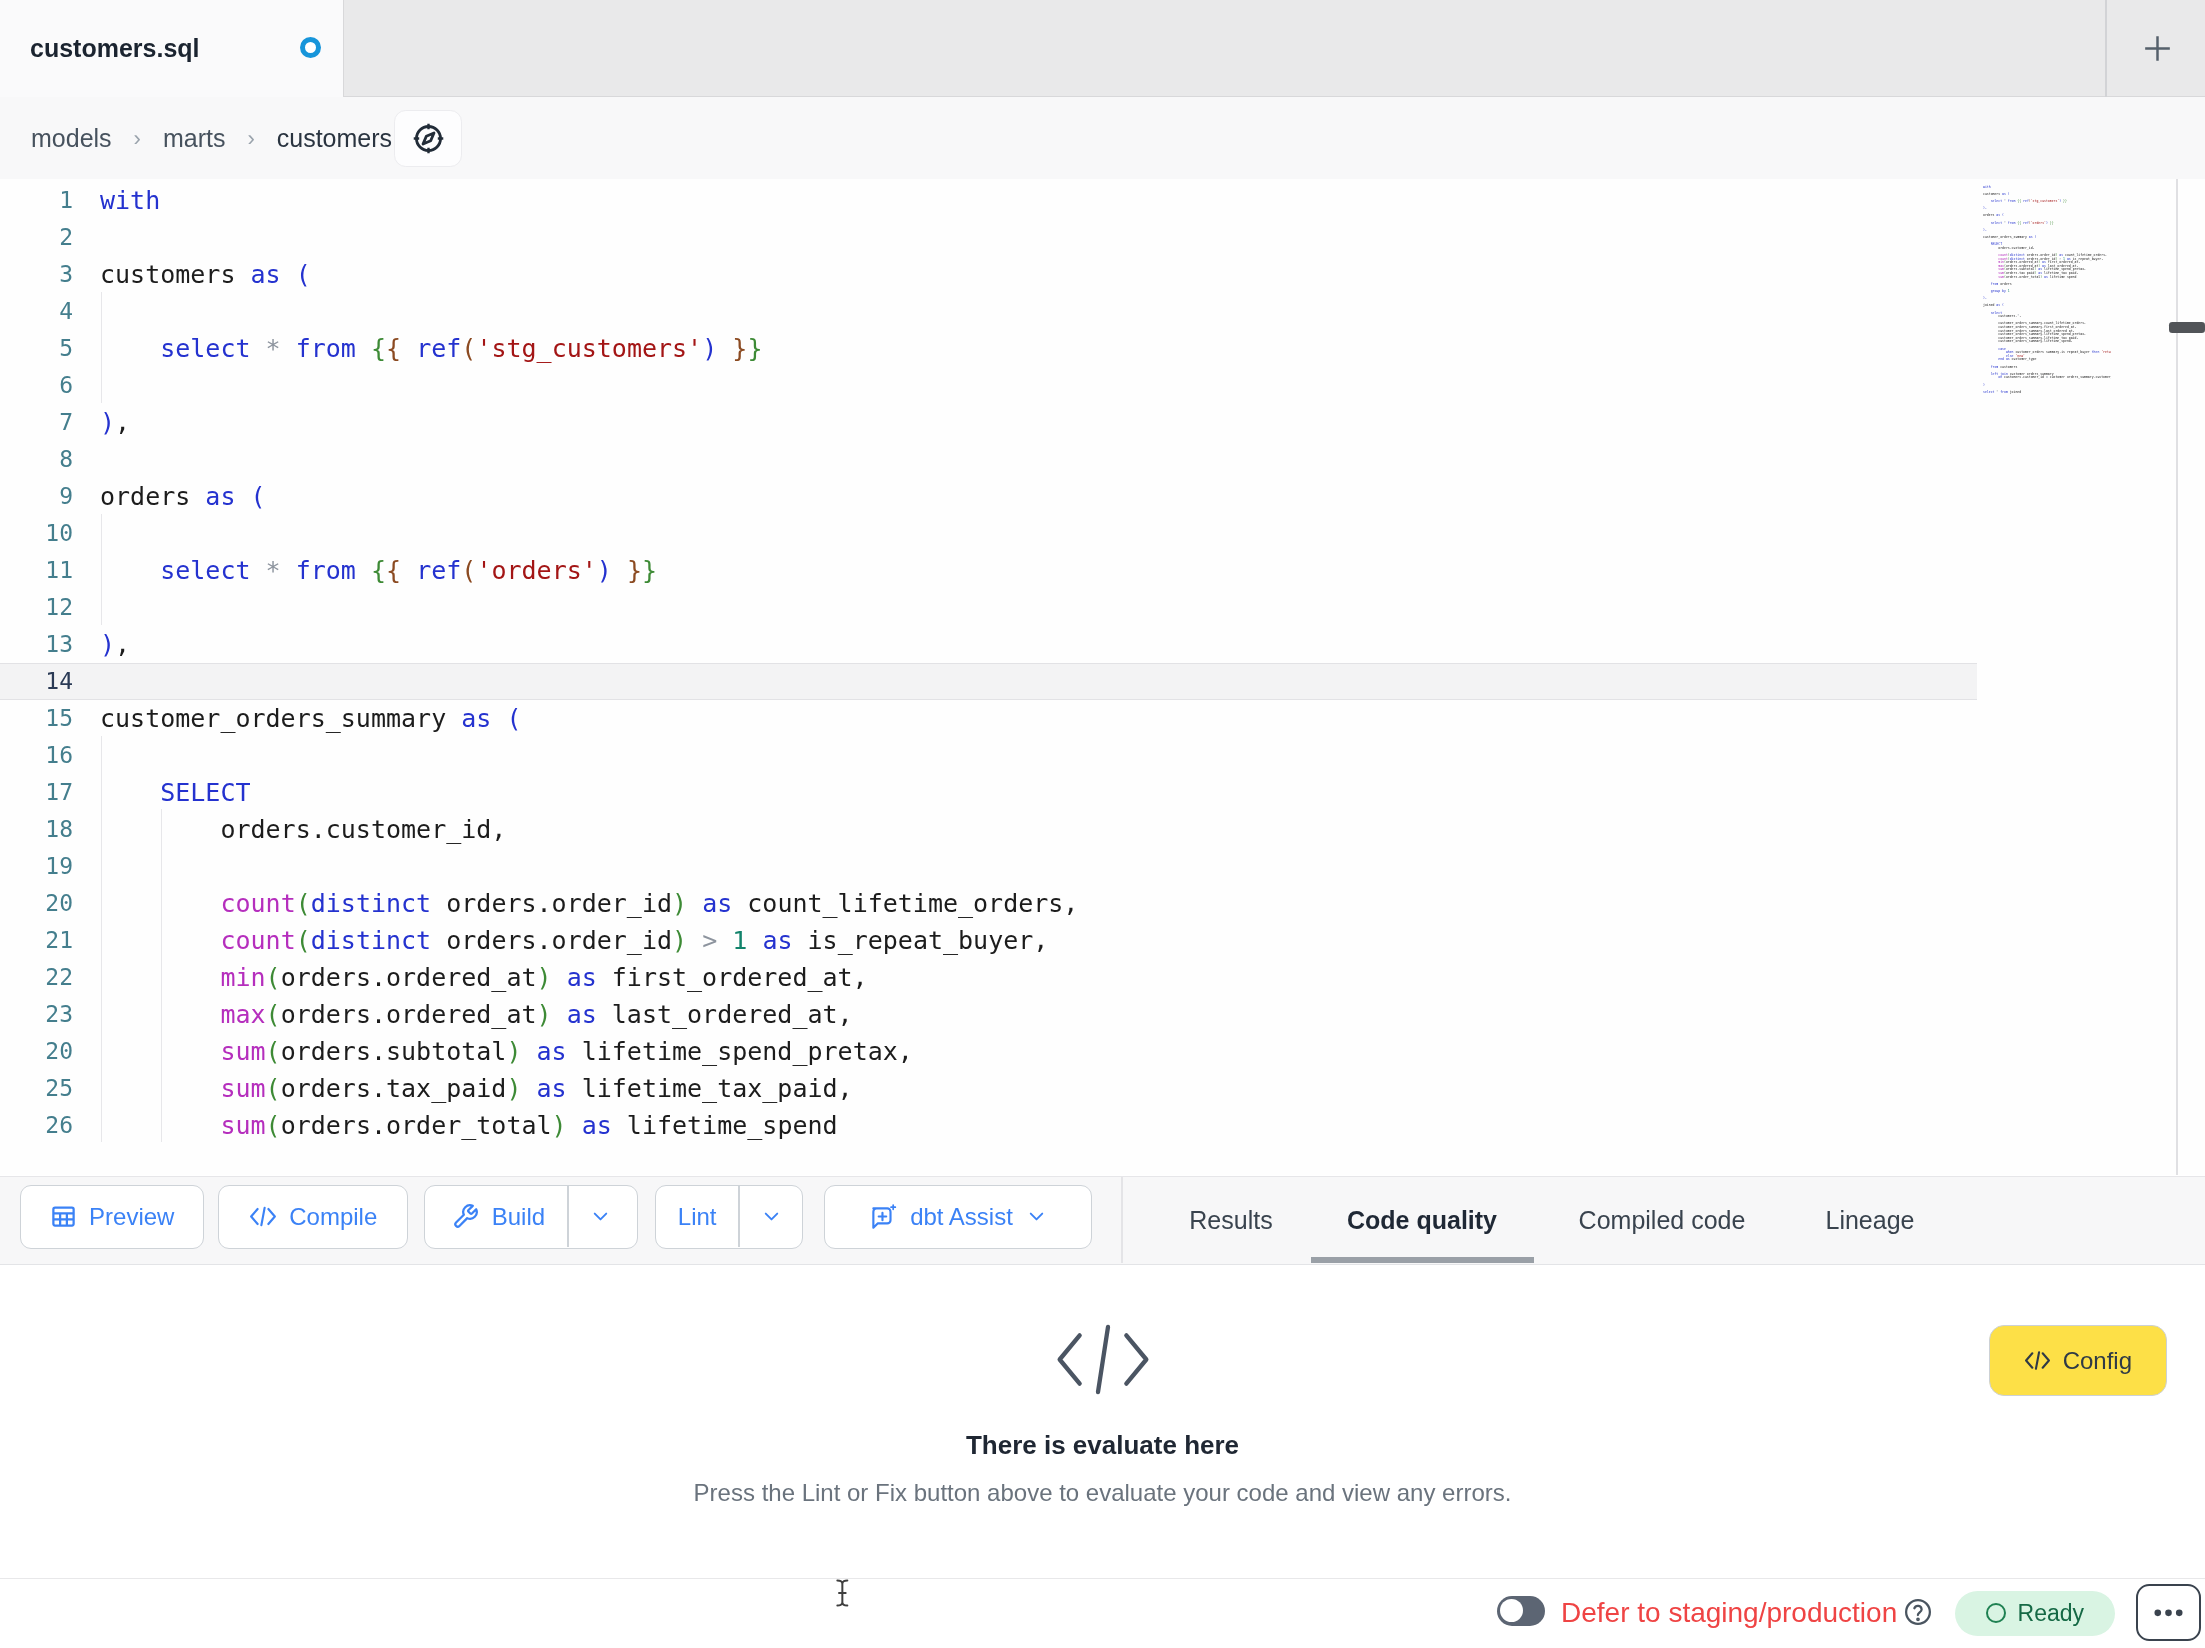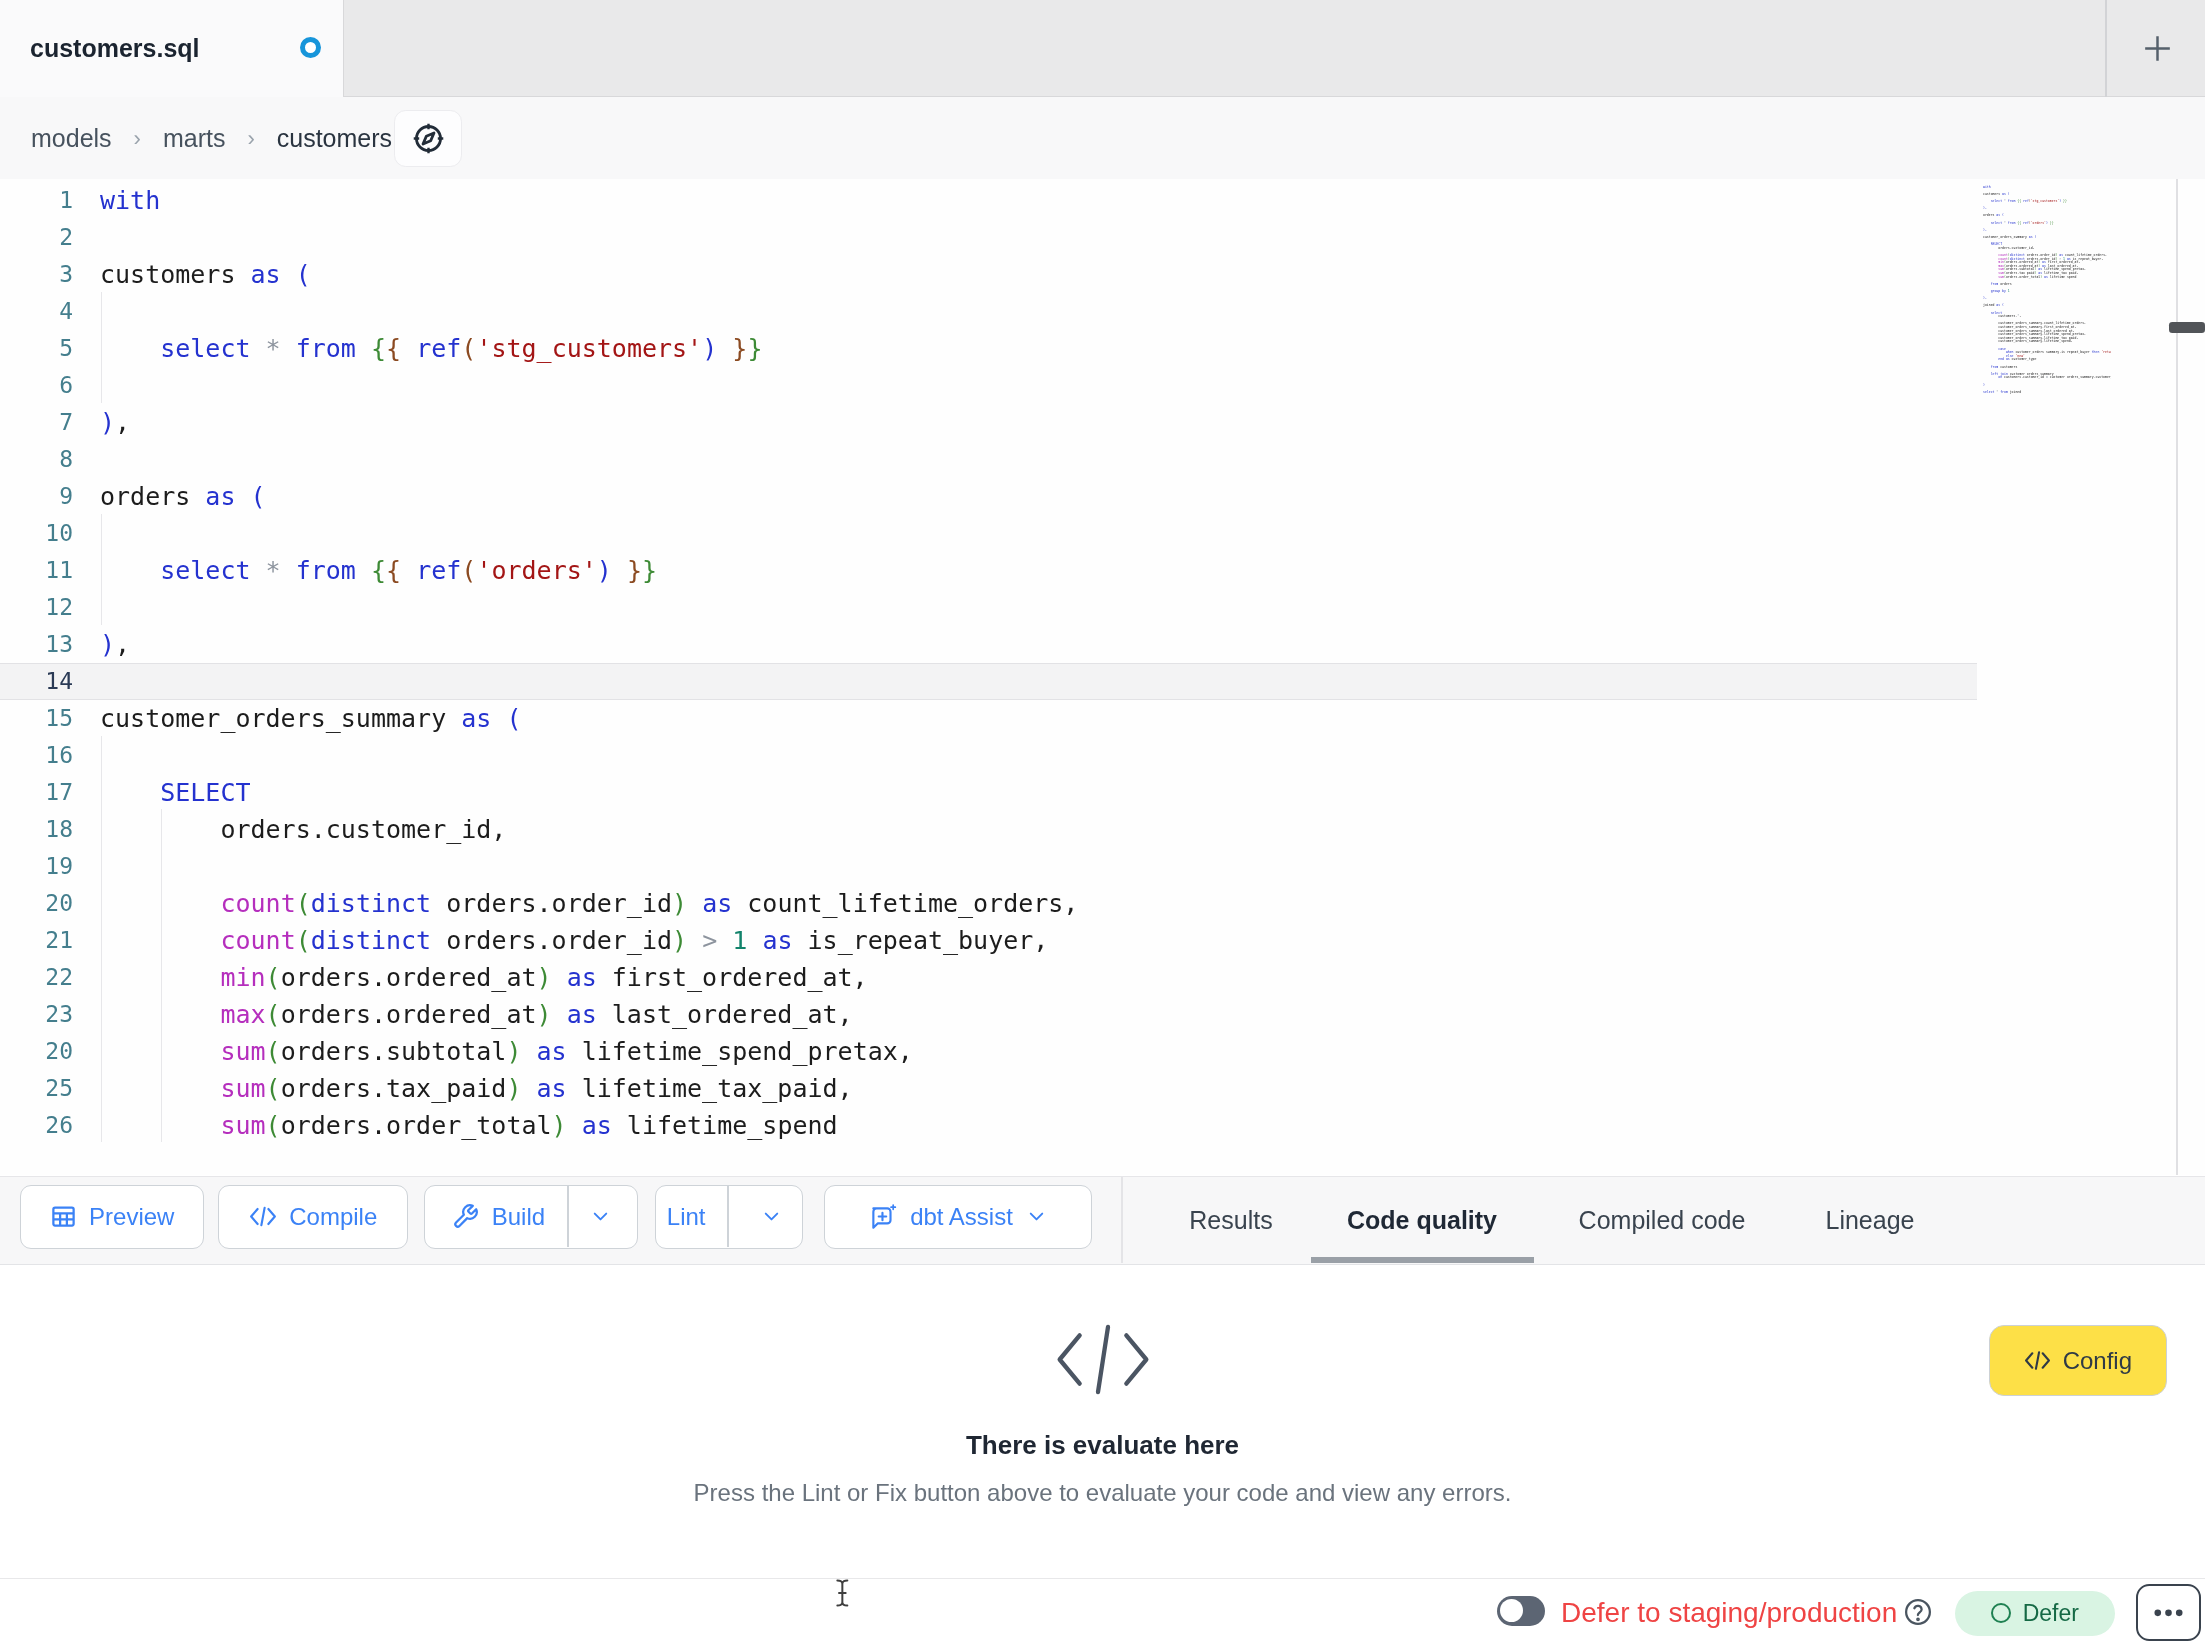--- a/index.html
+++ b/index.html
@@ -261,21 +261,21 @@
     <div class="seg-div"></div>
     <div style="display:flex;align-items:center;justify-content:center;width:63px;height:100%;">
       <span>
         <svg width="23" height="23" viewBox="0 0 24 24" fill="none" stroke="currentColor" stroke-width="2" stroke-linecap="round" stroke-linejoin="round">
             <polyline points="6 9 12 15 18 9"></polyline>
           </svg>
       </span>
     </div>
   </div>
 
-  <div class="btn" style="left:655px;width:148px;gap:11px;">
+  <div class="btn" style="left:655px;width:148px;gap:0;">
     <div style="display:flex;align-items:center;justify-content:center;flex:1;height:100%;">
       <span>Lint</span>
     </div>
     <div class="seg-div"></div>
     <div style="display:flex;align-items:center;justify-content:center;width:62px;height:100%;">
       <span>
         <svg width="23" height="23" viewBox="0 0 24 24" fill="none" stroke="currentColor" stroke-width="2" stroke-linecap="round" stroke-linejoin="round">
             <polyline points="6 9 12 15 18 9"></polyline>
           </svg>
       </span>
@@ -334,21 +334,21 @@
   <div class="defer-label">Defer to staging/production</div>
   <div class="help-icon">
     <svg width="30" height="30" viewBox="0 0 24 24" fill="none" stroke="currentColor" stroke-width="1.8" stroke-linecap="round">
       <circle cx="12" cy="12" r="9.5"></circle>
         <path d="M9.1 9a3 3 0 0 1 5.8 1c0 2-3 2.6-3 4.4"></path>
         <circle cx="12" cy="17.8" r="0.6" fill="currentColor"></circle>
     </svg>
   </div>
   <div class="ready-pill">
     <span class="ring"></span>
-    <span>Defer</span>
+    <span>Ready</span>
   </div>
   <button class="more-btn">
     <span>
       <svg width="33" height="11.7" viewBox="0 0 40 14" fill="currentColor">
         <circle cx="7" cy="7" r="4"></circle>
           <circle cx="20" cy="7" r="4"></circle>
           <circle cx="33" cy="7" r="4"></circle>
       </svg>
     </span>
   </button>

